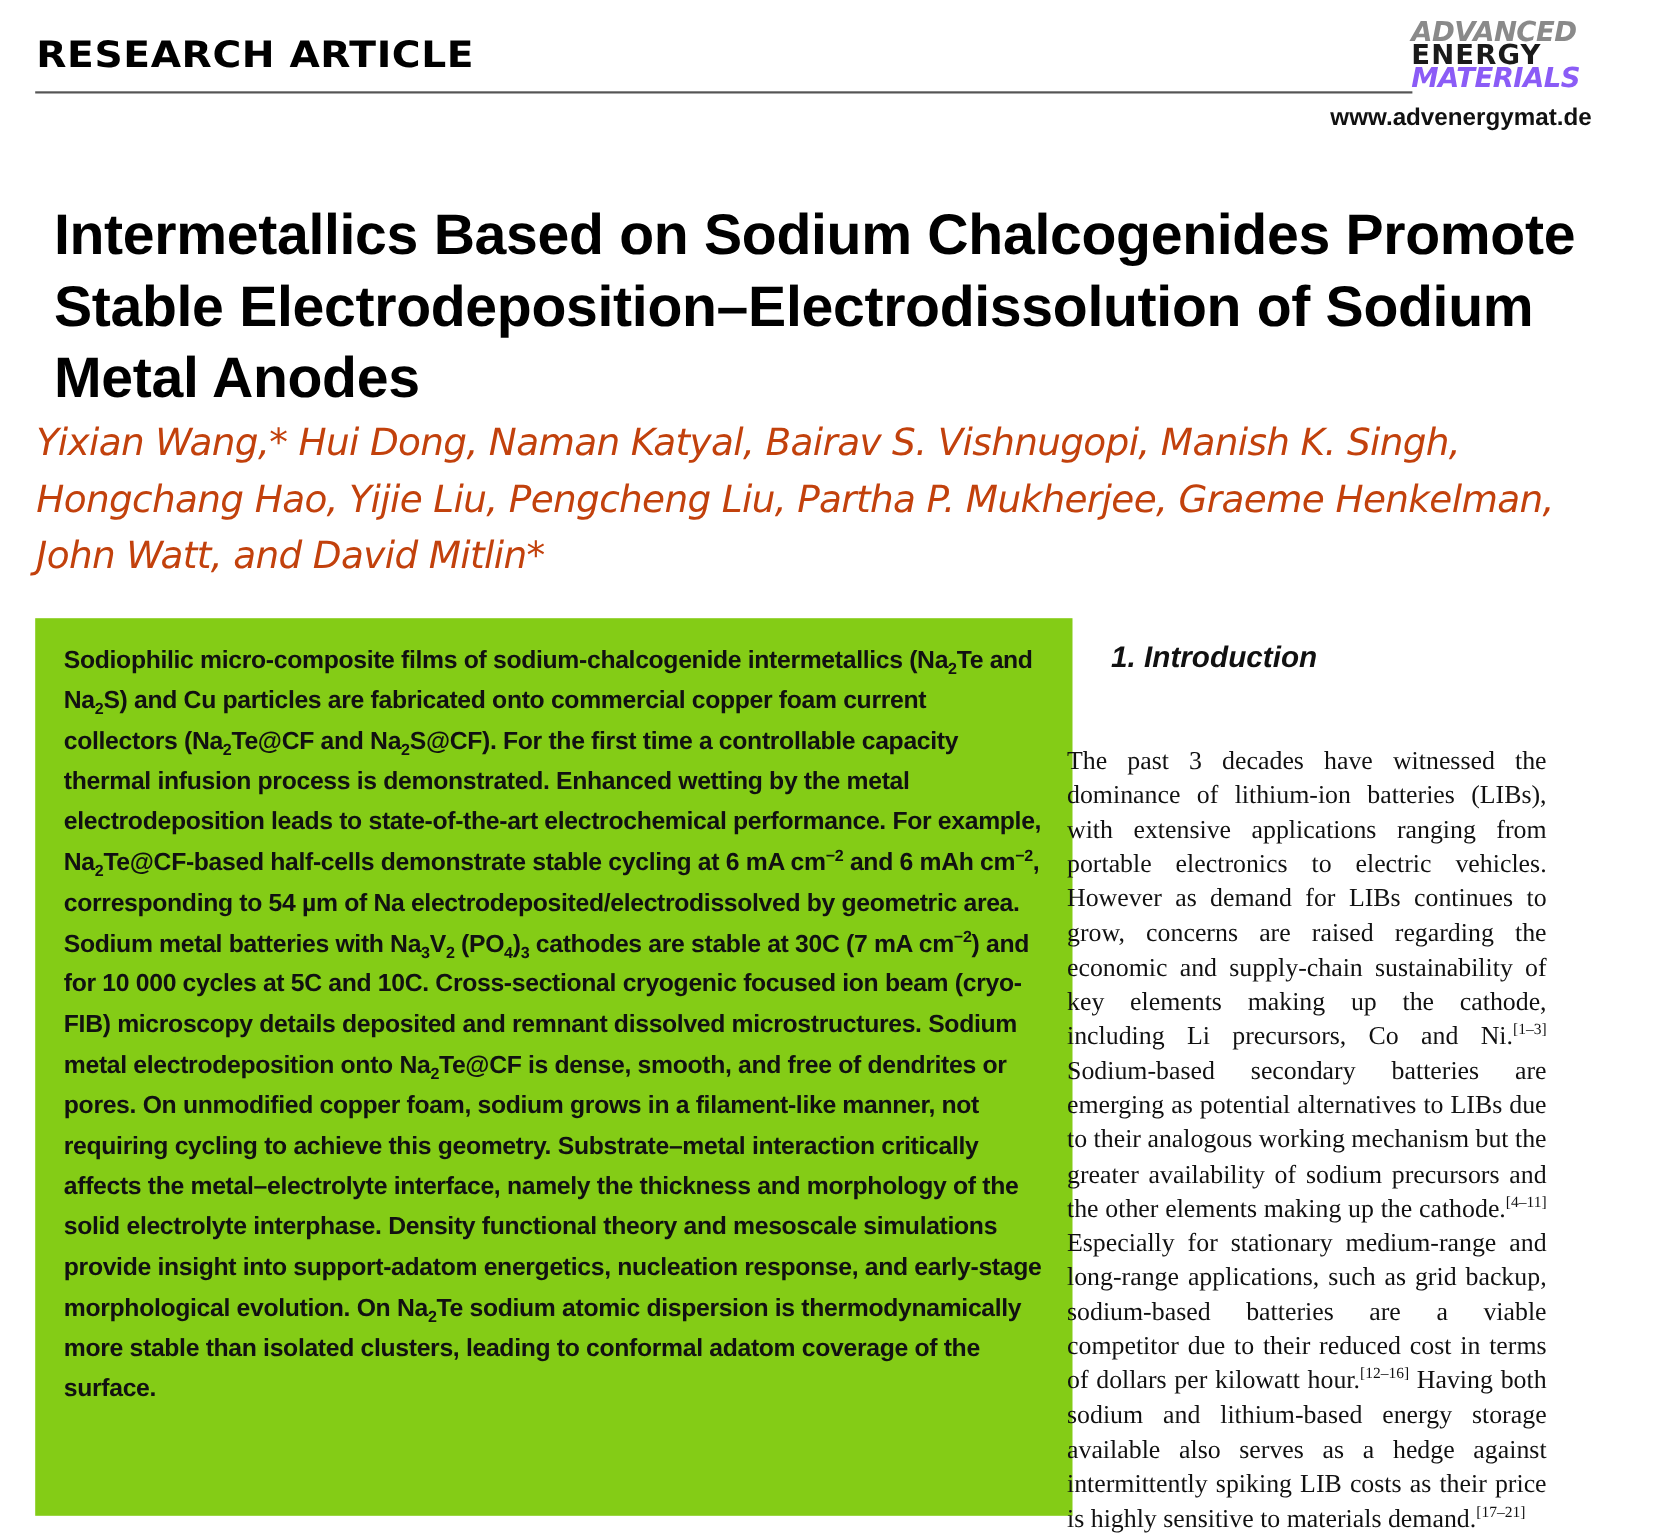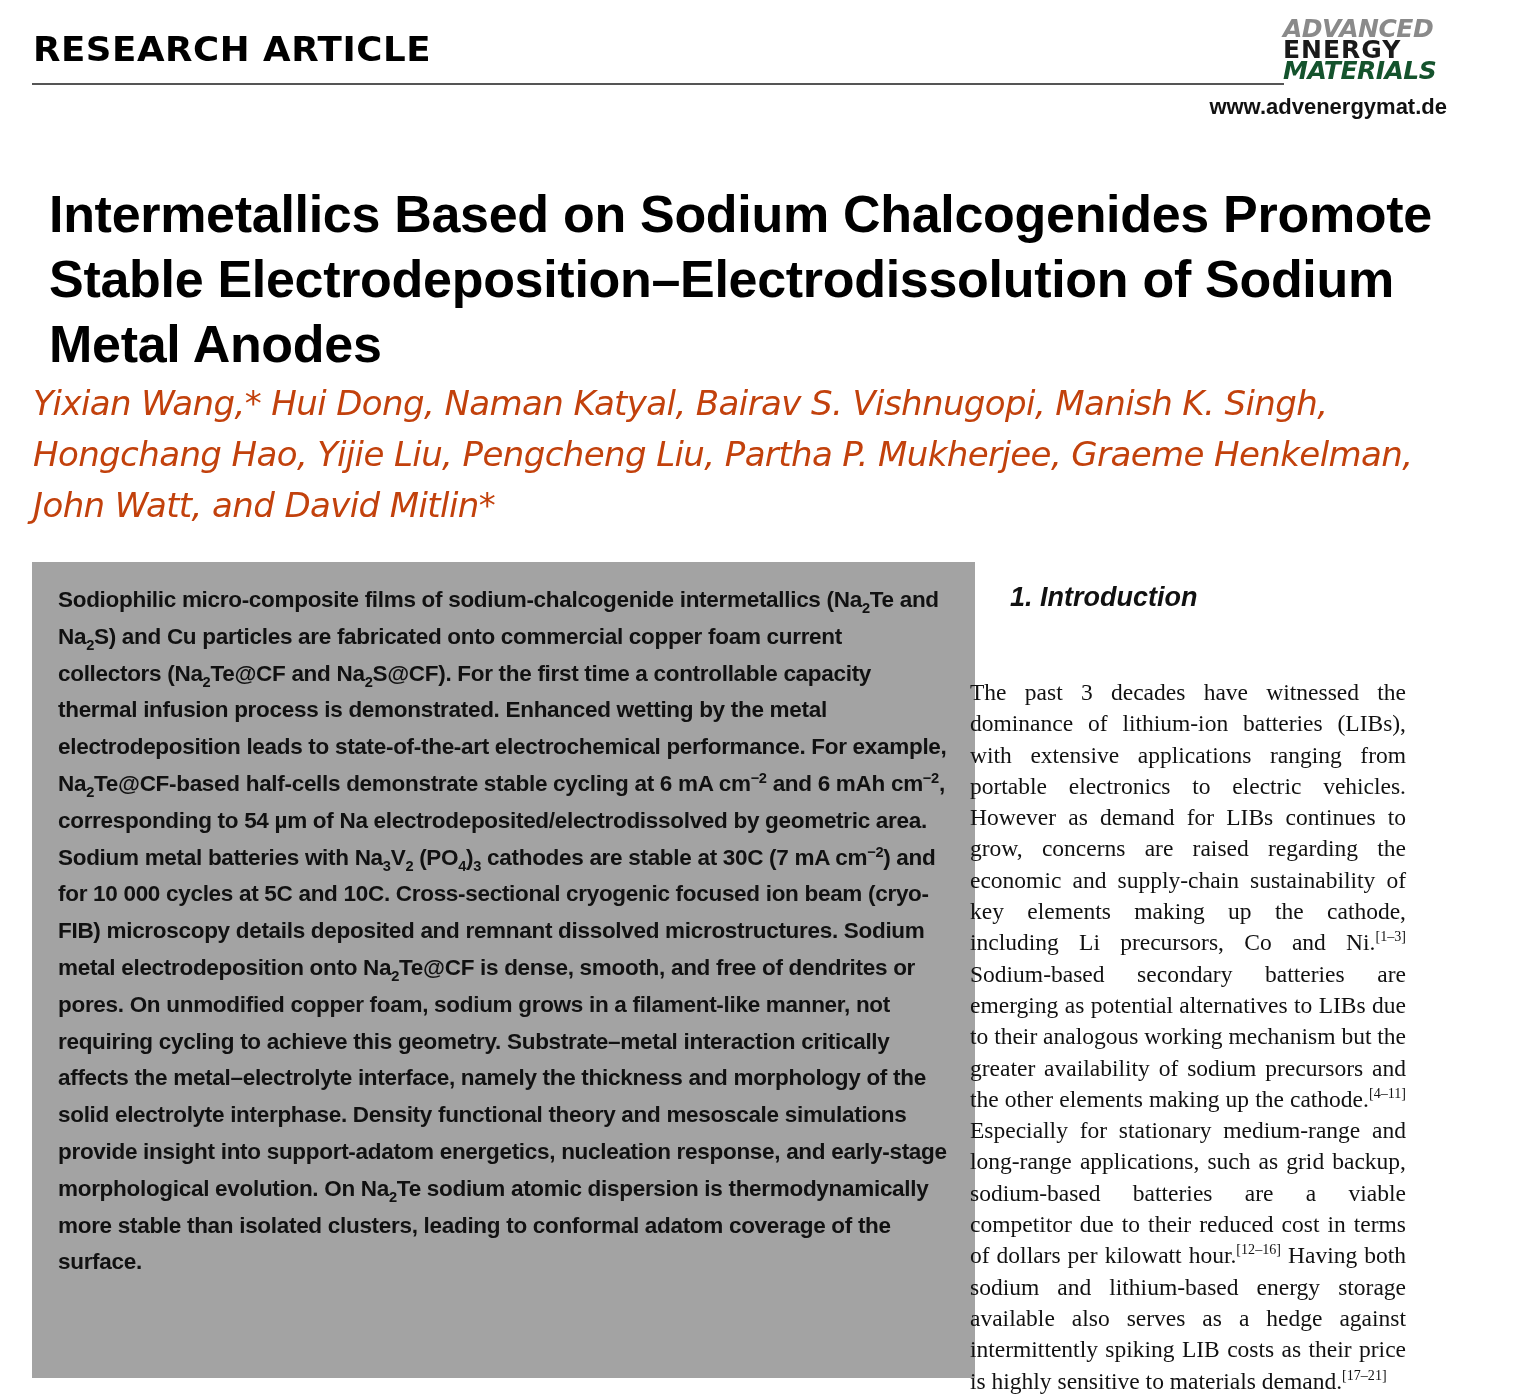--- a/index.html
+++ b/index.html
@@ -2,25 +2,25 @@
 <html><head>
 <meta charset="utf-8">
 <style>
   html, body { margin:0; padding:0; background:#fff; }
   body { width:1520px; height:1396px; position:relative; overflow:hidden; color:#111; }
   .kicker { position:absolute; left:33px; top:30px; font-family:"DejaVu Sans", sans-serif; font-weight:900; font-size:33px; letter-spacing:0.5px; color:#000; transform:scaleX(1.08); transform-origin:left; }
   .rule { position:absolute; left:32px; top:83px; width:1252px; height:2px; background:#555; }
   .logo { position:absolute; left:1283px; top:18px; width:165px; font-family:"DejaVu Sans", sans-serif; font-weight:bold; line-height:21px; }
   .logo .l1 { font-size:25px; color:#8a8a8a; font-style:italic; letter-spacing:-0.5px; }
   .logo .l2 { font-size:25px; color:#1a1a1a; letter-spacing:1px; }
-  .logo .l3 { font-size:25px; color:#14532d; font-style:italic; letter-spacing:-0.5px; }
+  .logo .l3 { font-size:25px; color:#8b5cf6; font-style:italic; letter-spacing:-0.5px; }
   .url { position:absolute; right:73px; top:94px; font-family:"Liberation Sans", sans-serif; font-weight:bold; font-size:22px; color:#111;text-align:center; }
   .title { position:absolute; left:33px; top:166px; width:1420px; font-family:"Liberation Sans", sans-serif; font-weight:bold; font-size:52px; line-height:65px; color:#000; letter-spacing:-0.3px; }
   .authors { position:absolute; left:33px; top:378px; width:1430px; font-family:"DejaVu Sans", sans-serif; font-style:italic; font-size:34px; line-height:51px; color:#c2410c; letter-spacing:-0.6px; }
-  .abstract { position:absolute; left:32px; top:562px; width:943px; height:816px; background:#a3a3a3; }
+  .abstract { position:absolute; left:32px; top:562px; width:943px; height:816px; background:#84cc16; }
   .abstract p { margin:0; position:absolute; left:26px; top:20px; width:890px; font-family:"Liberation Sans", sans-serif; font-weight:bold; font-size:22.5px; line-height:36.8px; color:#111; letter-spacing:-0.3px; }
   sub, sup { font-size:65%; line-height:0; }
   .intro-h { position:absolute; left:1010px; top:582px; font-family:"Liberation Sans", sans-serif; font-weight:bold; font-size:27px; color:#111;font-style:italic; }
   .intro { position:absolute; left:970px; top:637px; width:436px; font-family:"Liberation Serif", serif; font-size:23.5px; line-height:31.3px; text-align:justify; color:#111; hyphens:manual;margin-top:40px; }
   .intro sup { font-size:60%; }
 </style>
 </head>
 <body>
 
 <div class="kicker">RESEARCH ARTICLE</div>

